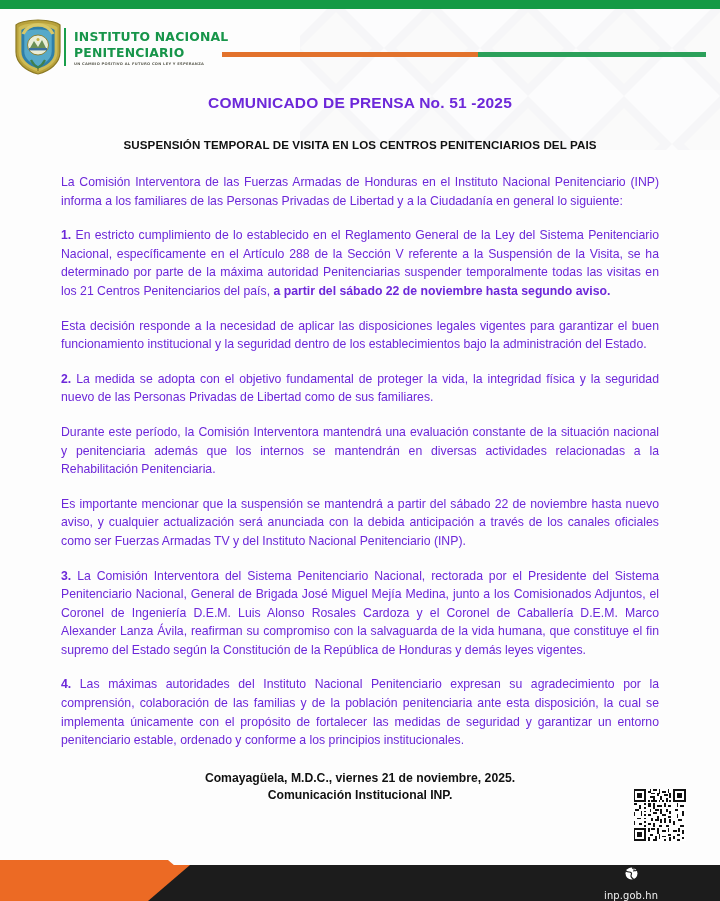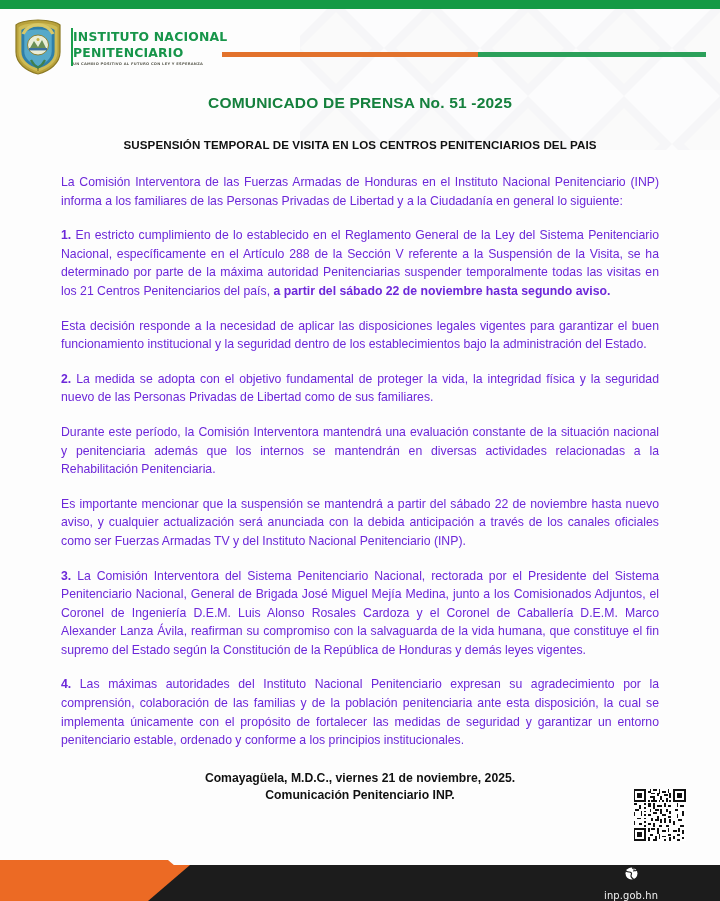--- a/index.html
+++ b/index.html
@@ -38,21 +38,21 @@
     position: absolute; left: 0; top: 9px;
     width: 720px; height: 78px;
     z-index: 4;
   }
   .brand {
     position: absolute; left: 12px; top: 10px;
     display: flex; align-items: center;
   }
   .crest { width: 52px; height: 56px; flex: 0 0 52px; }
   .brand-text {
-    margin-left: 7px;
+    padding-left: 8px;
     border-left: 2px solid #1a9e4b;
     line-height: 1;
   }
   .brand-l1, .brand-l2 {
     font-family: "DejaVu Sans", sans-serif;
     font-weight: bold;
     font-size: 12.4px;
     letter-spacing: 0.2px;
     color: #17954a;
     white-space: nowrap;
@@ -84,21 +84,21 @@
     left: 0; top: 87px;
     width: 720px;
     z-index: 3;
   }
   .doc-title {
     text-align: center;
     font-family: "Liberation Sans", sans-serif;
     font-weight: bold;
     font-size: 15.5px;
     letter-spacing: 0.2px;
-    color: #15803d;
+    color: #6d28d9;
     margin-top: 7px;
   }
   .doc-subtitle {
     text-align: center;
     font-family: "Liberation Sans", sans-serif;
     font-weight: bold;
     font-size: 11.6px;
     letter-spacing: 0.1px;
     color: #111;
     margin-top: 26px;
@@ -251,21 +251,21 @@
         <p class="para"><span>Esta decisión responde a la necesidad de aplicar las disposiciones legales vigentes para garantizar el buen funcionamiento institucional y la seguridad dentro de los establecimientos bajo la administración del Estado.</span></p>
         <p class="para"><b>2.</b><span> La medida se adopta con el objetivo fundamental de proteger la vida, la integridad física y la seguridad nuevo de las Personas Privadas de Libertad como de sus familiares.</span></p>
         <p class="para"><span>Durante este período, la Comisión Interventora mantendrá una evaluación constante de la situación nacional y penitenciaria además que los internos se mantendrán en diversas actividades relacionadas a la Rehabilitación Penitenciaria.</span></p>
         <p class="para"><span>Es importante mencionar que la suspensión se mantendrá a partir del sábado 22 de noviembre hasta nuevo aviso, y cualquier actualización será anunciada con la debida anticipación a través de los canales oficiales como ser Fuerzas Armadas TV y del Instituto Nacional Penitenciario (INP).</span></p>
         <p class="para"><b>3.</b><span> La Comisión Interventora del Sistema Penitenciario Nacional, rectorada por el Presidente del Sistema Penitenciario Nacional, General de Brigada José Miguel Mejía Medina, junto a los Comisionados Adjuntos, el Coronel de Ingeniería D.E.M. Luis Alonso Rosales Cardoza y el Coronel de Caballería D.E.M. Marco Alexander Lanza Ávila, reafirman su compromiso con la salvaguarda de la vida humana, que constituye el fin supremo del Estado según la Constitución de la República de Honduras y demás leyes vigentes.</span></p>
         <p class="para"><b>4.</b><span> Las máximas autoridades del Instituto Nacional Penitenciario expresan su agradecimiento por la comprensión, colaboración de las familias y de la población penitenciaria ante esta disposición, la cual se implementa únicamente con el propósito de fortalecer las medidas de seguridad y garantizar un entorno penitenciario estable, ordenado y conforme a los principios institucionales.</span></p>
       </div>
 
     <div class="closing">
       <div class="cl-line">Comayagüela, M.D.C., viernes 21 de noviembre, 2025.</div>
-      <div class="cl-line">Comunicación Penitenciario INP.</div>
+      <div class="cl-line">Comunicación Institucional INP.</div>
     </div>
   </div>
 
   <div class="qr">
     <svg viewBox="0 0 29 29" shape-rendering="crispEdges" width="57" height="52" xmlns="http://www.w3.org/2000/svg">
       <rect width="29" height="29" fill="#ffffff"></rect>
       <g fill="#111111">
 
         <rect x="0" y="0" width="7" height="1"></rect>
           <rect x="0" y="6" width="7" height="1"></rect>

